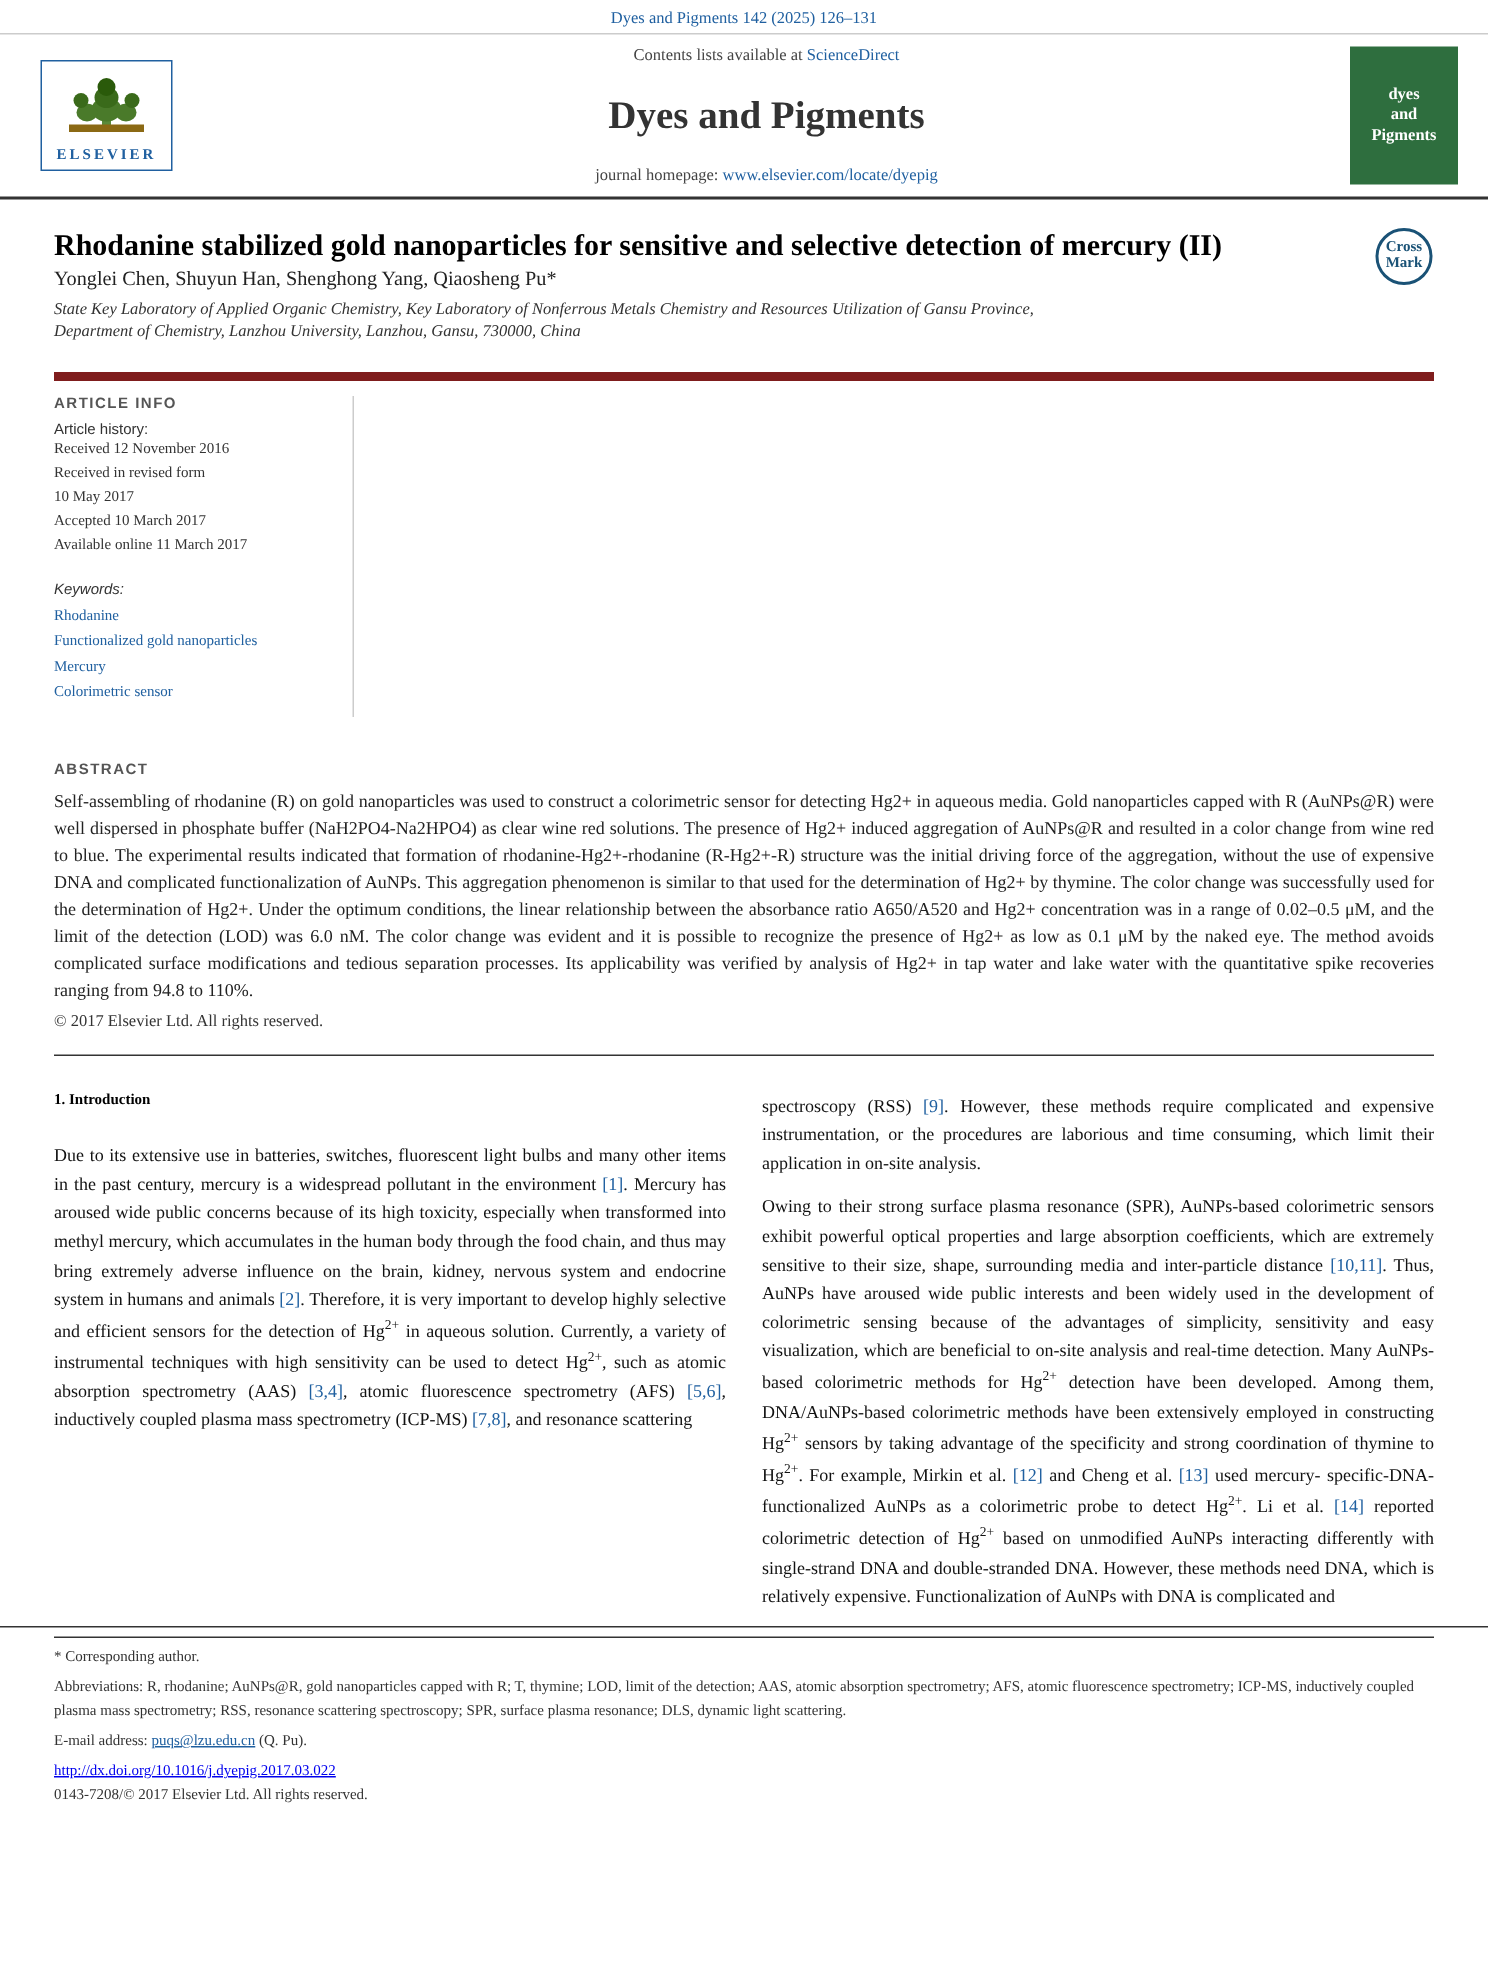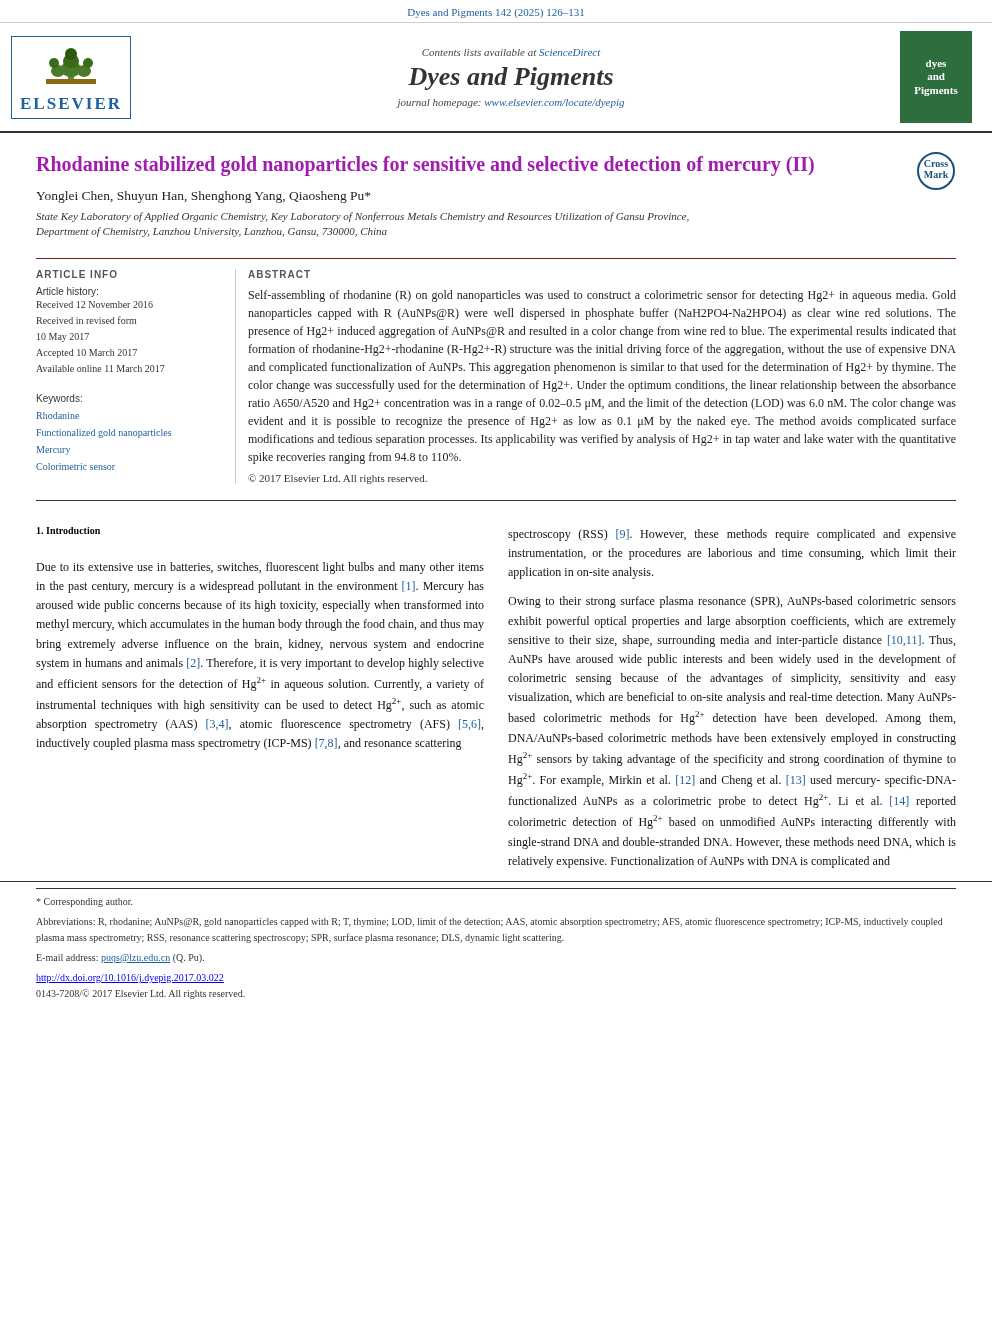--- a/index.html
+++ b/index.html
@@ -41,34 +41,33 @@
       flex-direction: column;
       align-items: center;
       border: 1.5px solid #2060a0;
       padding: 4px 8px;
     }
     .elsevier-logo .tree-art {
       width: 70px;
       height: 45px;
     }
     .elsevier-text {
-      font-size: 17px;
+      font-size: 10px;
       font-weight: bold;
       color: #2060a0;
       letter-spacing: 2px;
       margin-top: 8px;
     }
     .header-center {
       flex: 1;
       display: flex;
       flex-direction: column;
       align-items: center;
-      justify-content: center;
+      justify-content: space-between;
       gap: 4px;
-      font-style: italic;
     }
     .sciencedirect-line {
       font-size: 11px;
       color: #444;
     }
     .sciencedirect-line a {
       color: #2060a0;
       text-decoration: none;
     }
     .journal-title-big {
@@ -117,23 +116,22 @@
       display: flex;
       align-items: flex-start;
       margin-bottom: 8px;
     }
     .article-title-text {
       flex: 1;
     }
     .article-title {
       font-size: 20px;
       font-weight: bold;
-      color: #a21caf;
+      color: #000000;
       line-height: 1.35;
-      margin-bottom: 10px;
     }
     .crossmark-badge {
       width: 40px;
       height: 40px;
       margin-left: 12px;
       flex-shrink: 0;
     }
 
     
     .authors {
@@ -145,24 +143,25 @@
       font-size: 11px;
       font-style: italic;
       color: #333;
       margin-bottom: 10px;
       line-height: 1.4;
     }
 
     
     .two-col {
       display: flex;
-      gap: 12px;
-      border-top: 1px solid #7f1d1d;
+      gap: 30px;
+      border-top: 6px solid #7f1d1d;
       padding-top: 10px;
       margin-bottom: 16px;
+      flex-direction: column;
     }
     .article-info-col {
       width: 200px;
       flex-shrink: 0;
       border-right: 1px solid #ccc;
       padding-right: 16px;
     }
     .abstract-col {
       flex: 1;
     }
@@ -185,20 +184,21 @@
       color: #333;
       font-family: Arial, sans-serif;
     }
     .info-dates {
       font-size: 10px;
       color: #333;
       line-height: 1.6;
     }
     .keywords-label {
       font-size: 10px;
+      font-style: italic;
       color: #333;
       font-family: Arial, sans-serif;
       margin-top: 16px;
       margin-bottom: 3px;
     }
     .keyword-item {
       font-size: 10px;
       color: #2060a0;
       display: block;
       line-height: 1.7;

